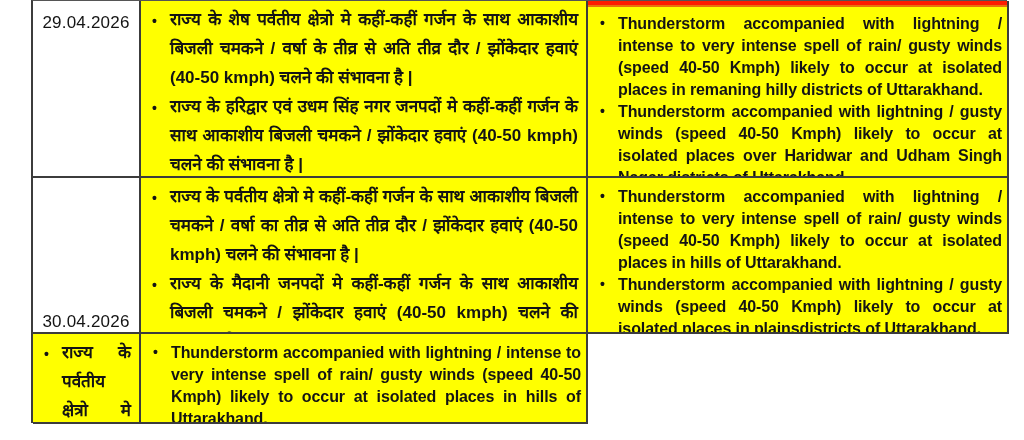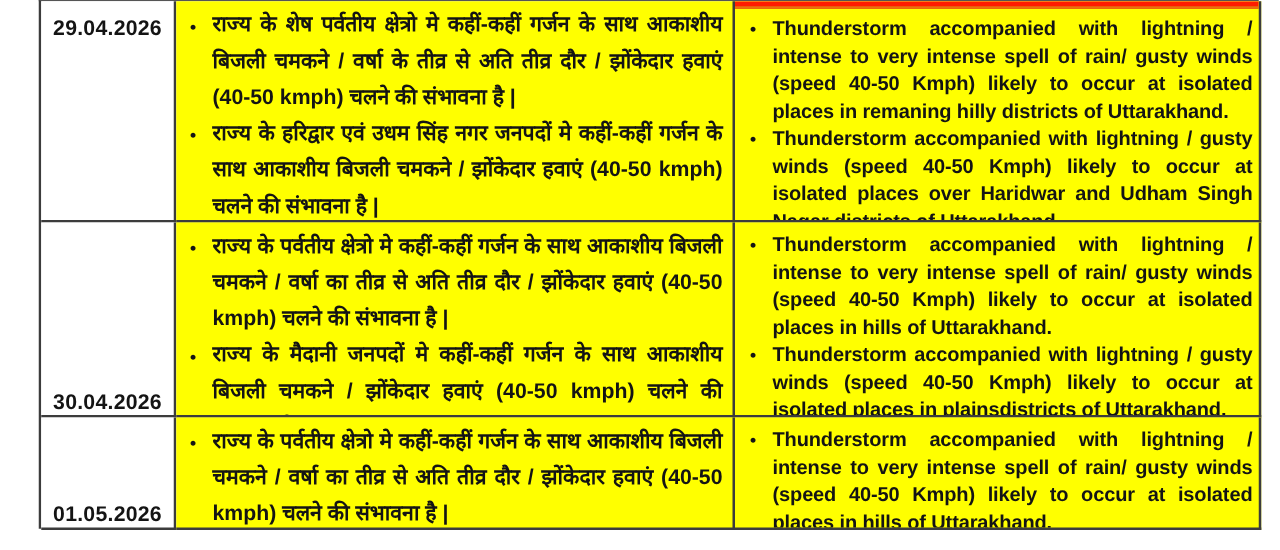--- a/index.html
+++ b/index.html
@@ -18,21 +18,21 @@
     background:#ffffff;
   }
   .cell {
     border-right:2px solid #3c3c3c;
     border-bottom:2px solid #3c3c3c;
     overflow:hidden; position:relative;
   }
   .date-cell {
     background:#ffffff;
     display:flex; justify-content:center;
-    font-weight:bold; font-size:17px; letter-spacing:0.2px;
+    font-weight:normal; font-size:17px; letter-spacing:0.2px;
   }
   .date-top   { align-items:flex-start; padding-top:12px; }
   .date-mid   { align-items:flex-end; }
   .hindi-cell, .eng-cell { background:#FFFF00; }
   .hindi-cell { padding:4px 8px 0 9px; }
   .eng-cell   { padding:8px 5px 0 10px; }
   .eng-cell.has-redbar { padding-top:12px; }
 
   .bullet {
     position:relative; padding-left:20px;
@@ -105,23 +105,20 @@
       <div class="bullet">
         <span class="dot">•</span>
         <span>Thunderstorm accompanied with lightning / intense to very intense spell of rain/ gusty winds (speed 40-50 Kmph) likely to occur at isolated places in hills of Uttarakhand.</span>
       </div>
       <div class="bullet">
         <span class="dot">•</span>
         <span>Thunderstorm accompanied with lightning / gusty winds (speed 40-50 Kmph) likely to occur at isolated places in plainsdistricts of Uttarakhand.</span>
       </div>
     </div>
 
-    <div class="cell date-cell date-mid">
-      <span>01.05.2026</span>
-    </div>
     <div class="cell hindi-cell">
       <div class="bullet">
         <span class="dot">•</span>
         <span>राज्य के पर्वतीय क्षेत्रो मे कहीं-कहीं गर्जन के साथ आकाशीय बिजली चमकने / वर्षा का तीव्र से अति तीव्र दौर / झोंकेदार हवाएं (40-50 kmph) चलने की संभावना है |</span>
       </div>
     </div>
     <div class="cell eng-cell">
       <div class="bullet">
         <span class="dot">•</span>
         <span>Thunderstorm accompanied with lightning / intense to very intense spell of rain/ gusty winds (speed 40-50 Kmph) likely to occur at isolated places in hills of Uttarakhand.</span>

